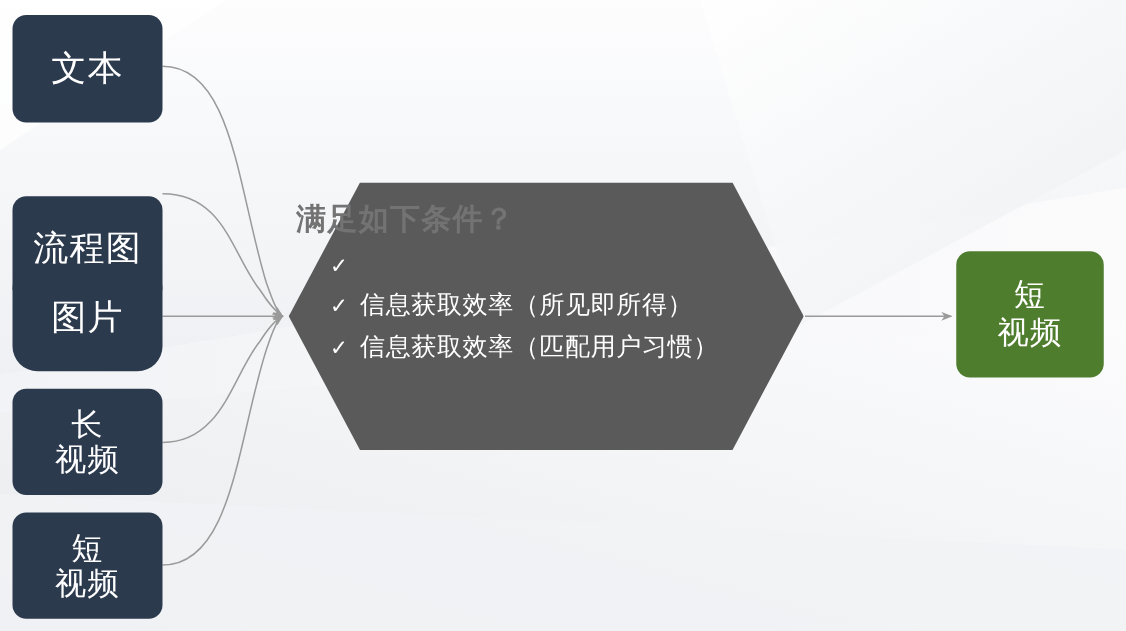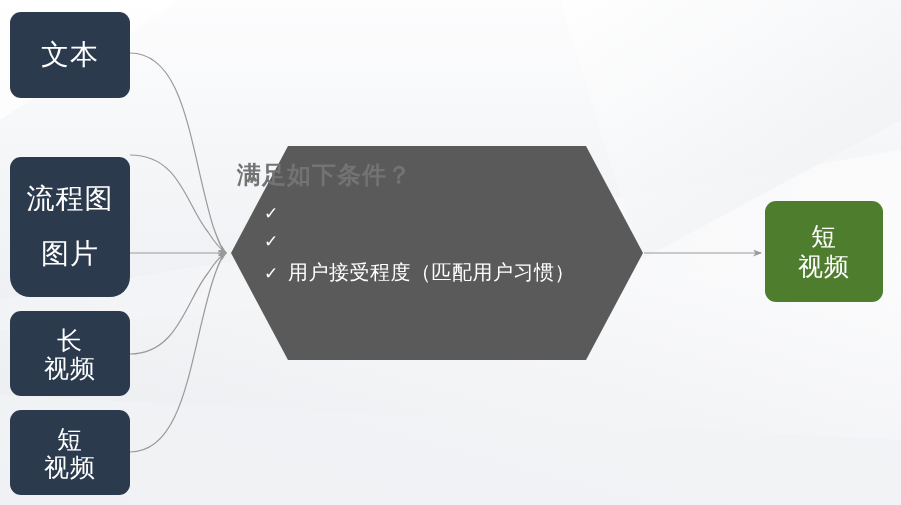--- a/index.html
+++ b/index.html
@@ -191,24 +191,25 @@
       <polygon points="0,107 57,0 355,0 412,107 355,214 57,214" fill="#5a5a5a"></polygon>
     </svg>
     <div id="hex-content">
       <div id="hex-title">满足如下条件？</div>
       <ul id="hex-list">
         <li>
           <span class="tick">✓</span>
         </li>
         <li>
           <span class="tick">✓</span>
+          <span>信息获取效率（所见即所得）</span>
         </li>
         <li>
           <span class="tick">✓</span>
-          <span>用户接受程度（匹配用户习惯）</span>
+          <span>信息获取效率（匹配用户习惯）</span>
         </li>
       </ul>
     </div>
   </div>
 
   <div id="result-box">短
 视频</div>
 
 </div>
 

